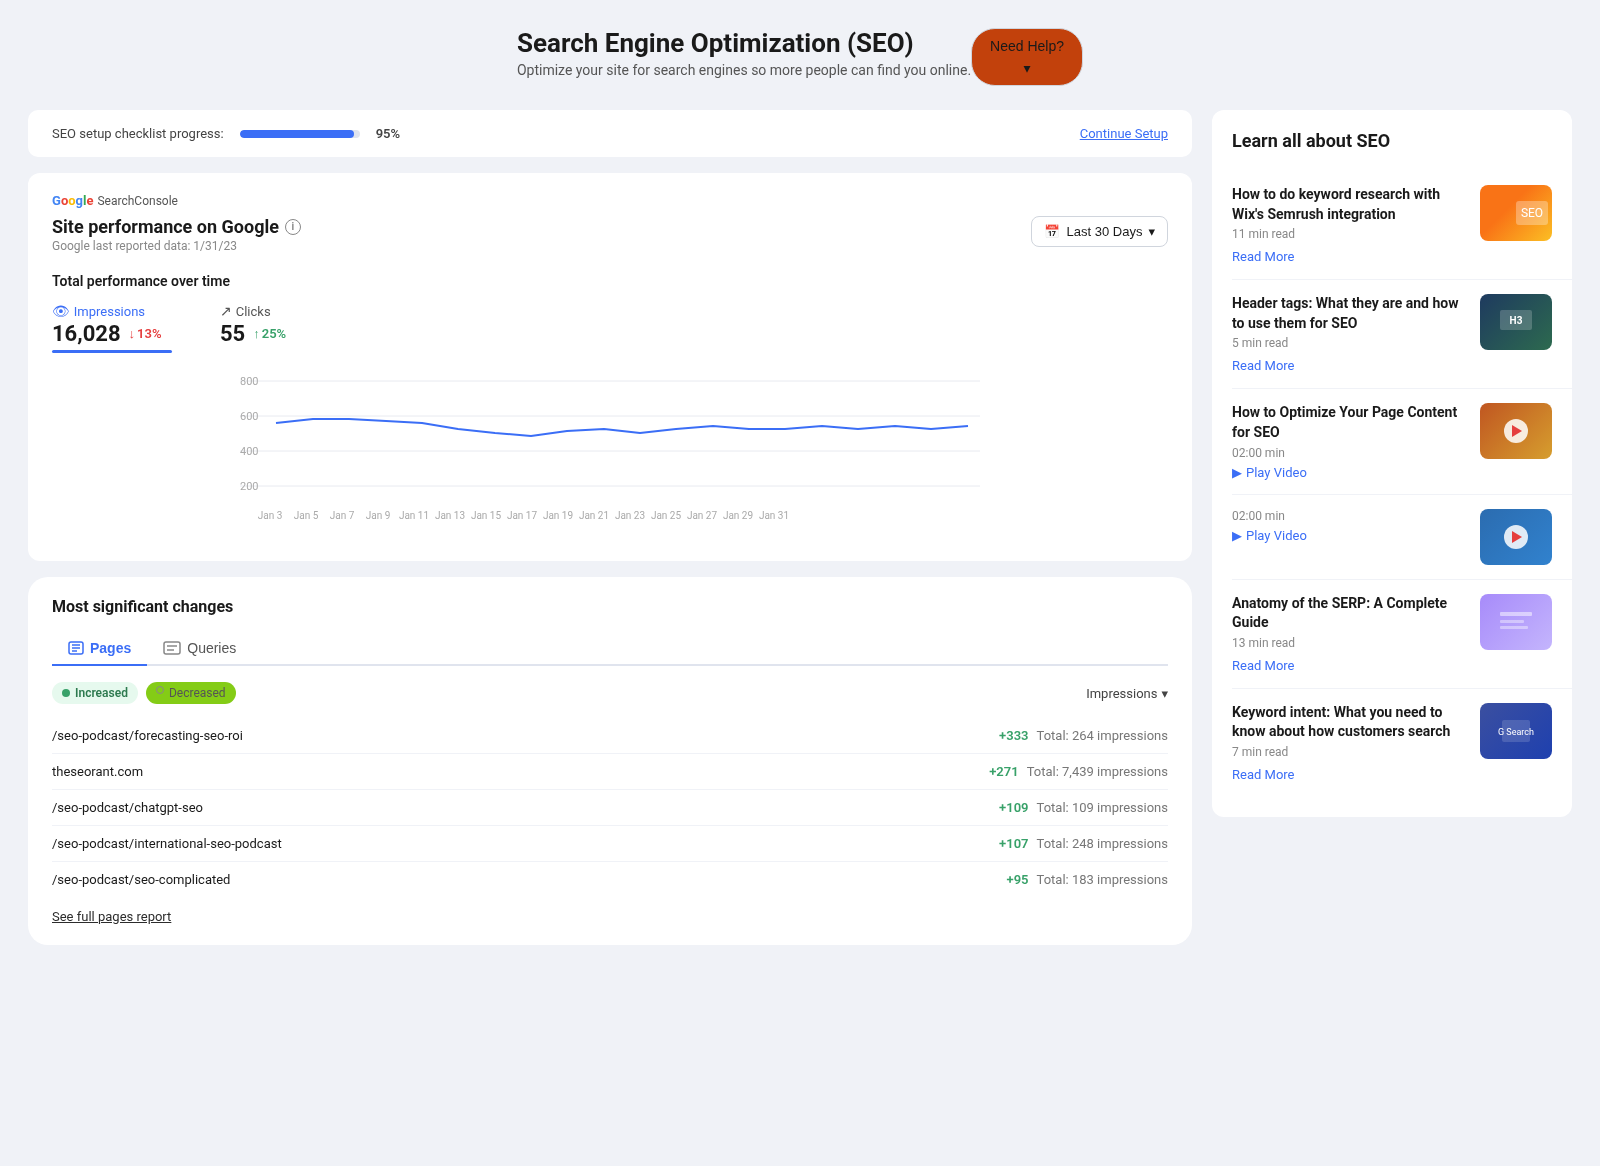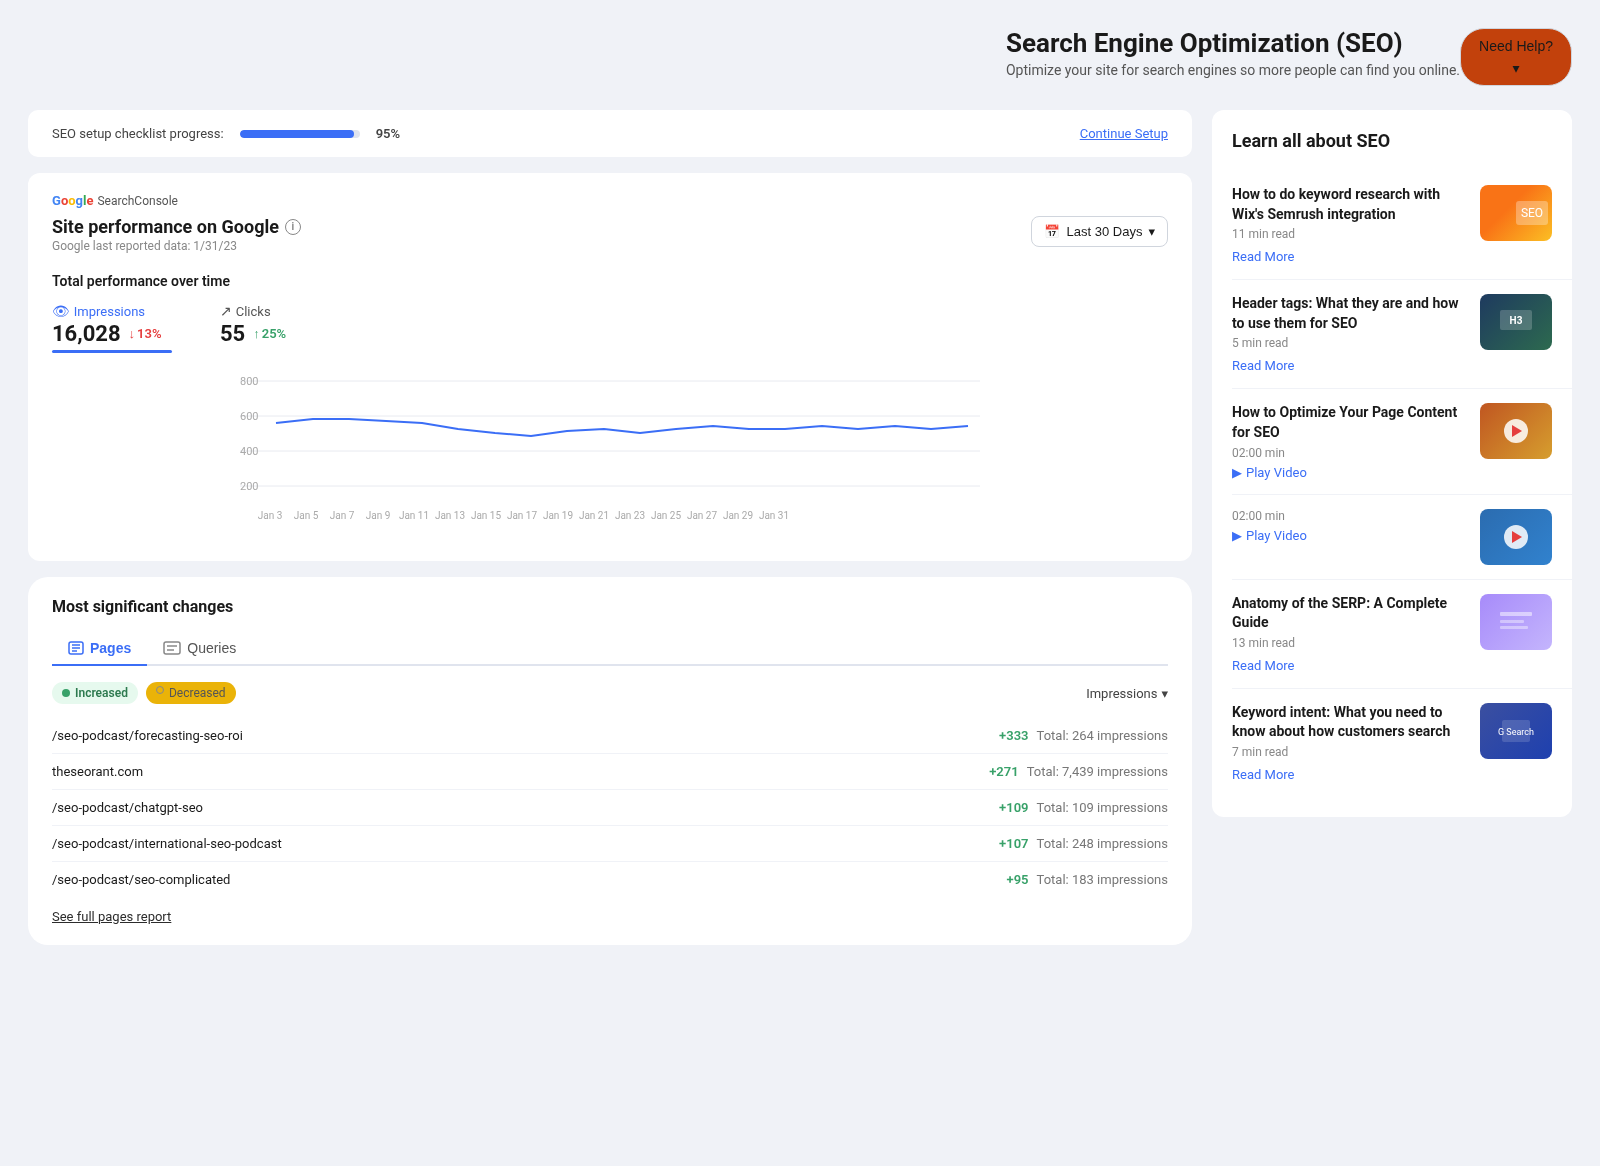--- a/index.html
+++ b/index.html
@@ -6,21 +6,21 @@
     body {
       font-family: -apple-system, BlinkMacSystemFont, 'Segoe UI', Roboto, sans-serif;
       background: #f0f2f7;
       min-height: 1166px;
       padding: 28px 28px 28px 28px;
       color: #2c2c2c;
     }
 
     .page-header {
       display: flex;
-      justify-content: flex-end;
+      justify-content: center;
       align-items: flex-start;
       margin-bottom: 24px;
     }
 
     .page-title {
       font-size: 26px;
       font-weight: 700;
       color: #1a1a1a;
     }
 
@@ -320,21 +320,21 @@
       width: 8px;
       height: 8px;
       border-radius: 50%;
       background: #38a169;
     }
 
     .badge-decreased {
       display: flex;
       align-items: flex-start;
       gap: 5px;
-      background: #eab308;
+      background: #84cc16;
       border-radius: 20px;
       padding: 4px 10px;
       font-size: 12px;
       color: #555;
     }
 
     .badge-dot-gray {
       width: 8px;
       height: 8px;
       border-radius: 50%;

